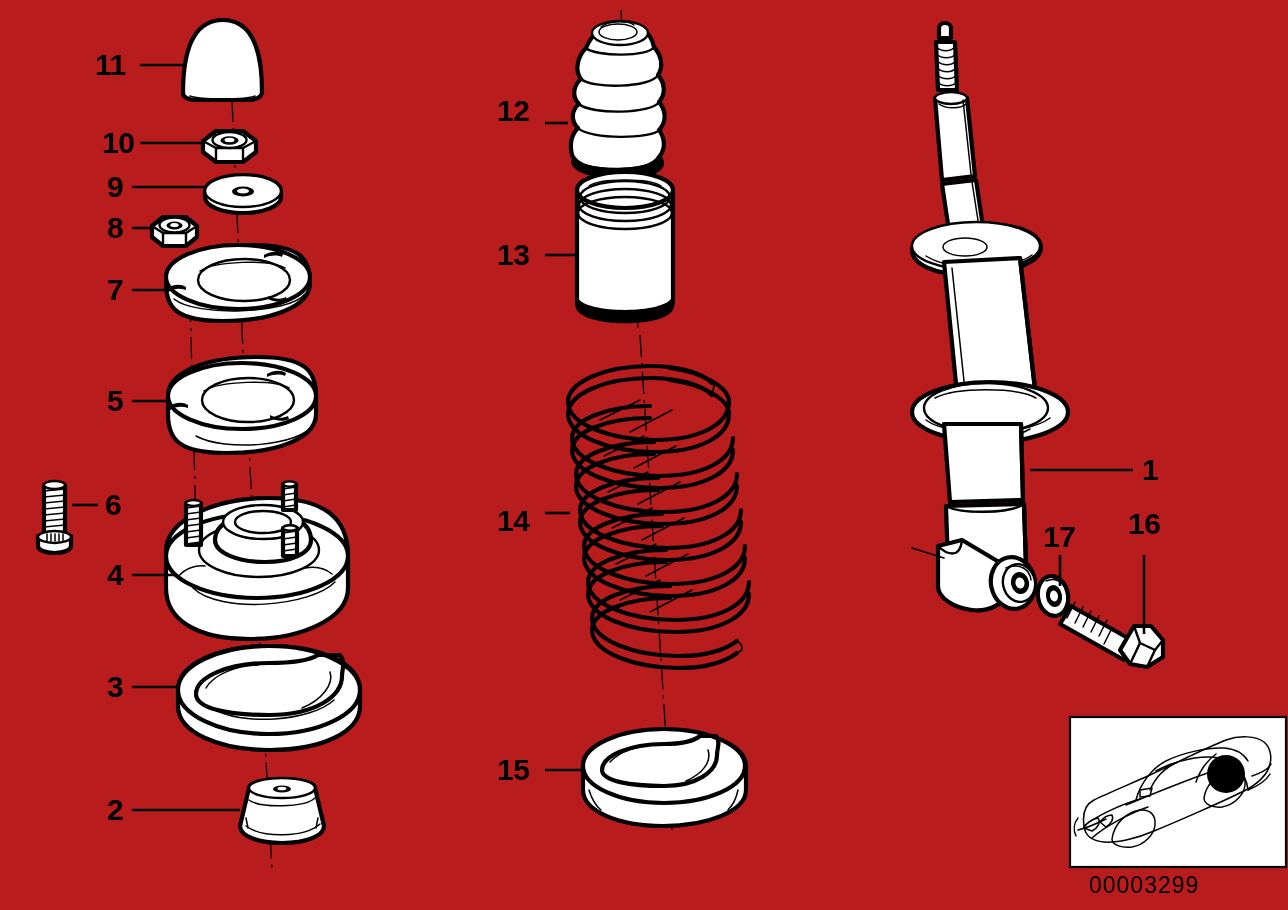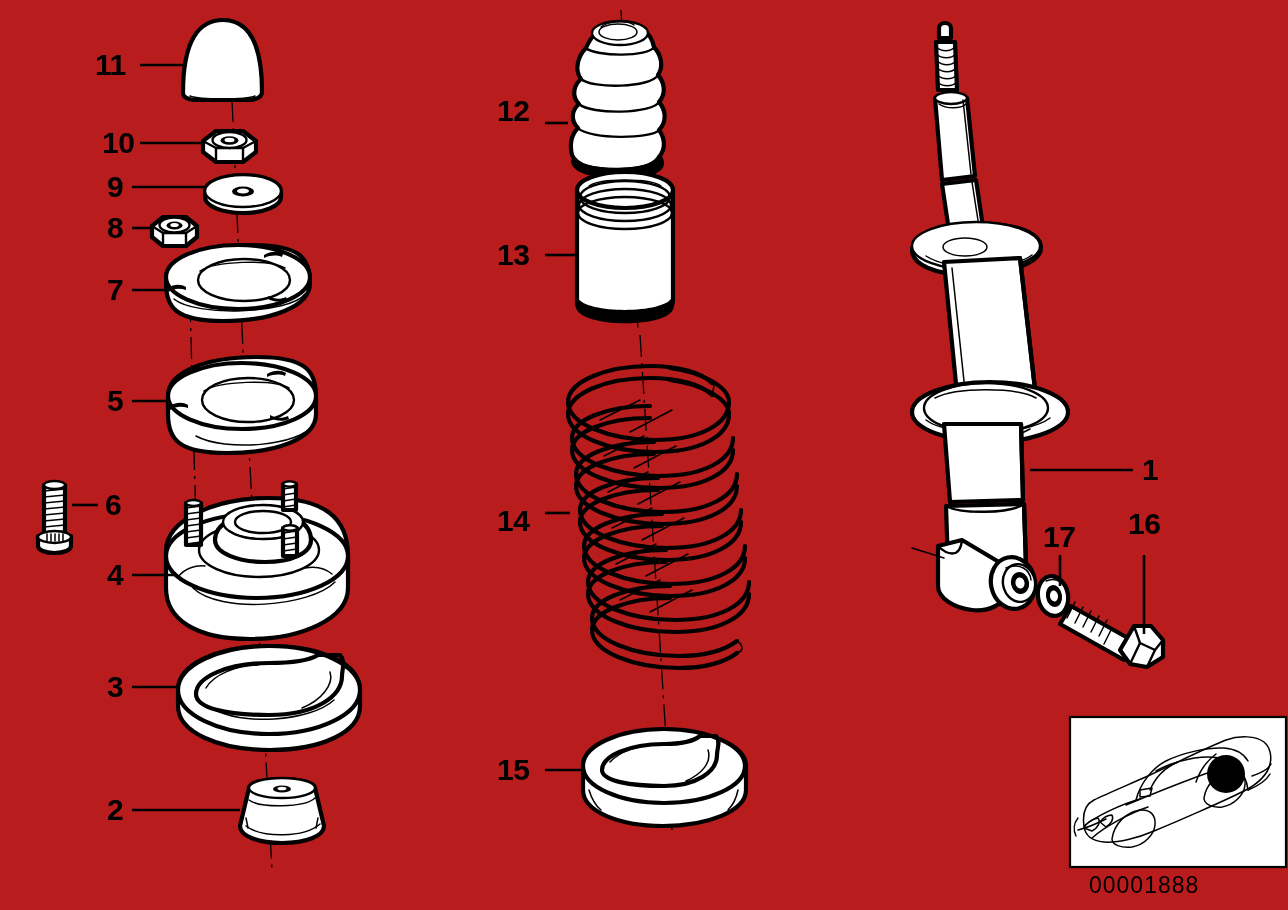--- a/index.html
+++ b/index.html
@@ -451,15 +451,15 @@
       <div class="callout" style="left: 107px; top: 795px;">2</div>
       <div class="callout" style="left: 497px; top: 96px;">12</div>
       <div class="callout" style="left: 497px; top: 240px; text-align: center;">13</div>
       <div class="callout" style="left: 497px; top: 498px; margin-top: 8px;">14</div>
       <div class="callout" style="left: 497px; top: 755px;">15</div>
       <div class="callout" style="left: 1142px; top: 455px;">1</div>
       <div class="callout" style="left: 1043px; top: 522px;">17</div>
       <div class="callout" style="left: 1128px; top: 509px;">16</div>
     </div>
 
-  <div class="diagram-number" style="left:1089px; top:872px;">00001888</div>
+  <div class="diagram-number" style="left:1089px; top:872px;">00003299</div>
 
 </div>
 
 </body></html>

